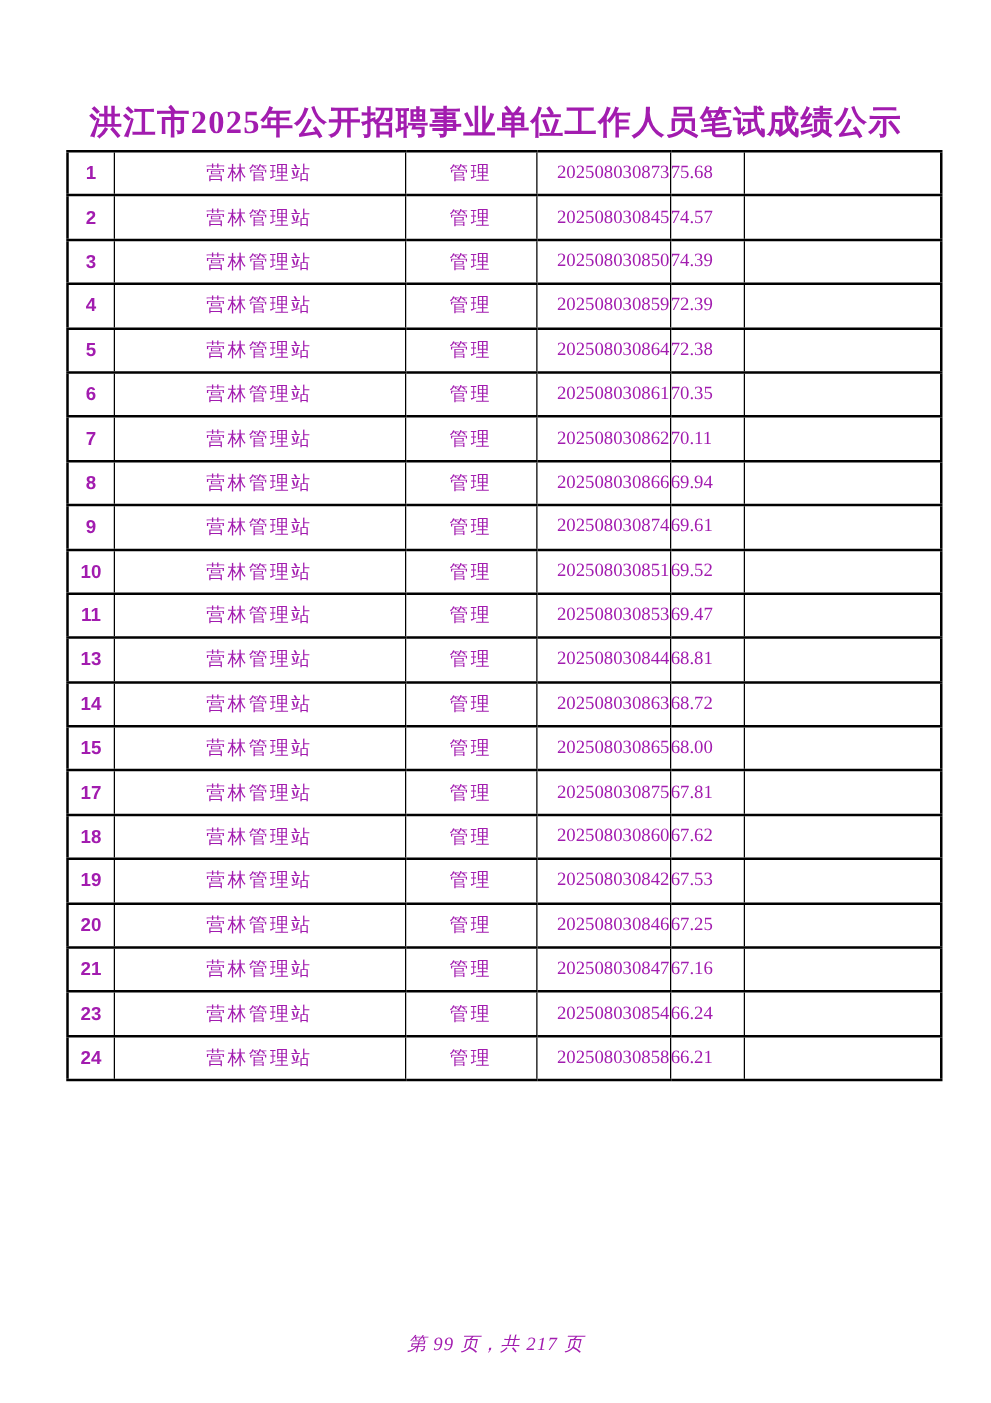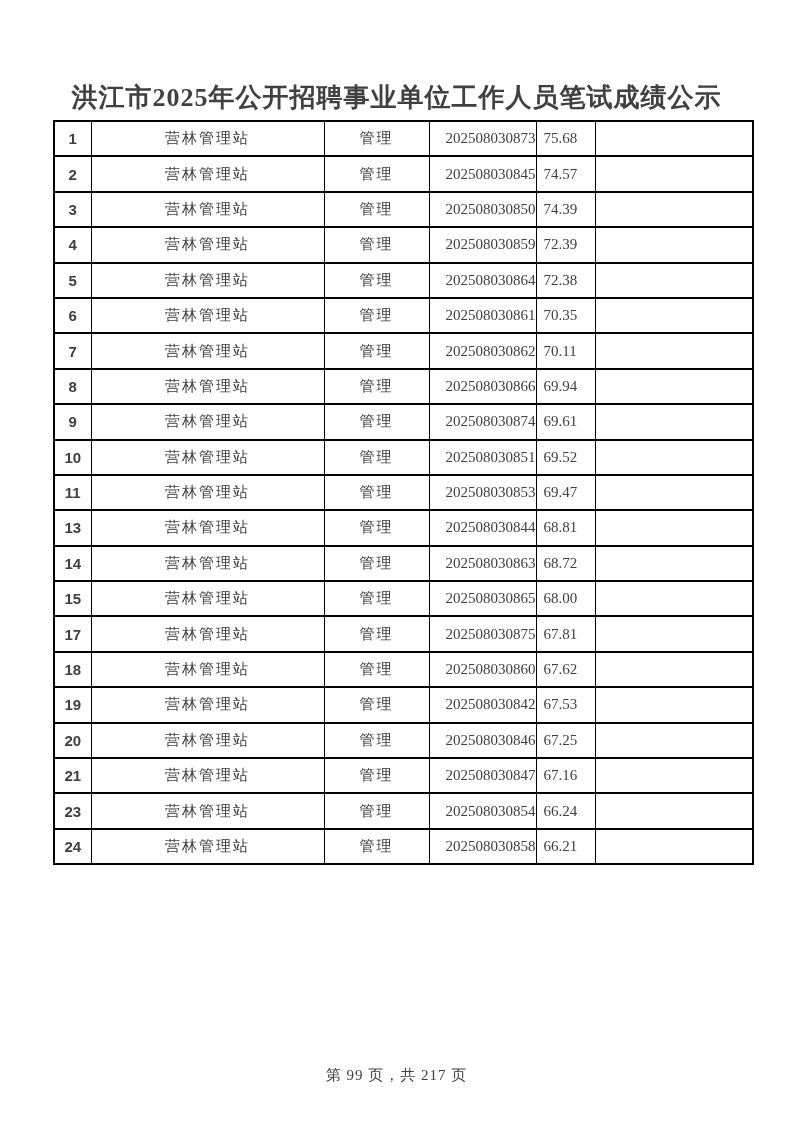--- a/index.html
+++ b/index.html
@@ -4,21 +4,21 @@
 <style>
   * { margin: 0; padding: 0; box-sizing: border-box; }
   html, body { background: #ffffff; }
   .page {
     position: relative;
     width: 793px;
     height: 1122px;
     background: #ffffff;
     overflow: hidden;
     font-family: "Liberation Serif", "DejaVu Serif", serif;
-    color: #404040;
+    color: #a21caf;
   }
   .doc-title {
     position: absolute;
     top: 80px;
     left: 0;
     width: 100%;
     text-align: center;
     font-family: "Liberation Serif", "DejaVu Serif", serif;
     font-weight: bold;
     font-size: 26px;
@@ -55,32 +55,33 @@
     letter-spacing: 2px;
     font-size: 15px;
     margin-left: 24px;
   }
   td.c-code {
     text-align: right;
     font-size: 15px;
   }
   td.c-score {
     text-align: left;
-    padding-left: 7px;
+    padding-left: 0;
     font-size: 15px;
   }
   td.c-remark { }
   .page-footer {
     position: absolute;
     top: 1066px;
     left: 0;
     width: 100%;
     text-align: center;
     font-size: 15px;
     letter-spacing: 1px;
+    font-style: italic;
   }
 </style>
 </head>
 <body>
 
 <div class="page">
 
   <div class="doc-title">洪江市2025年公开招聘事业单位工作人员笔试成绩公示</div>
 
   <table class="score-table">

